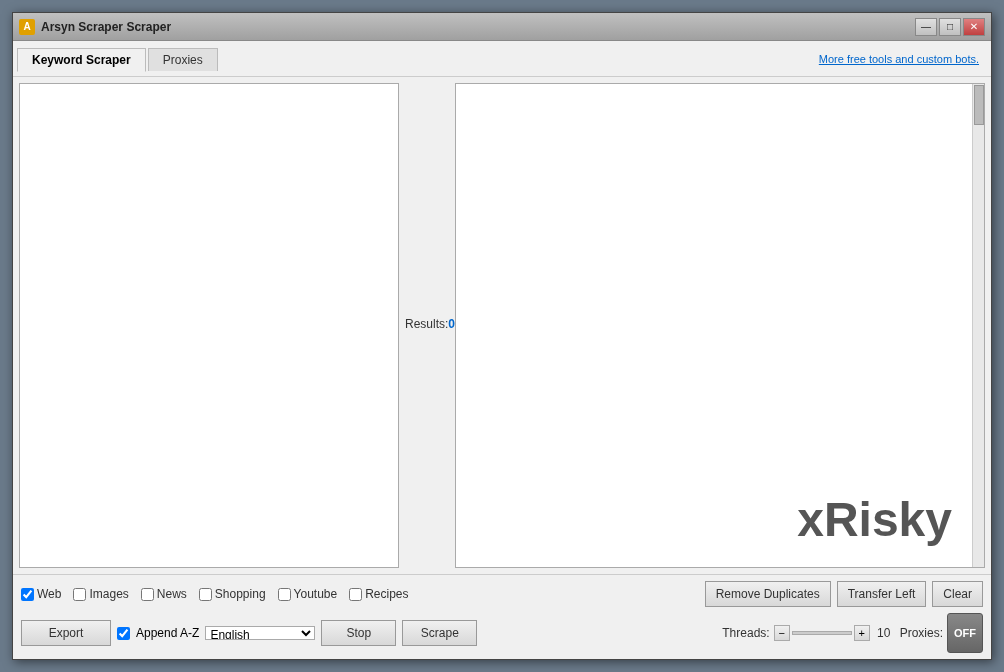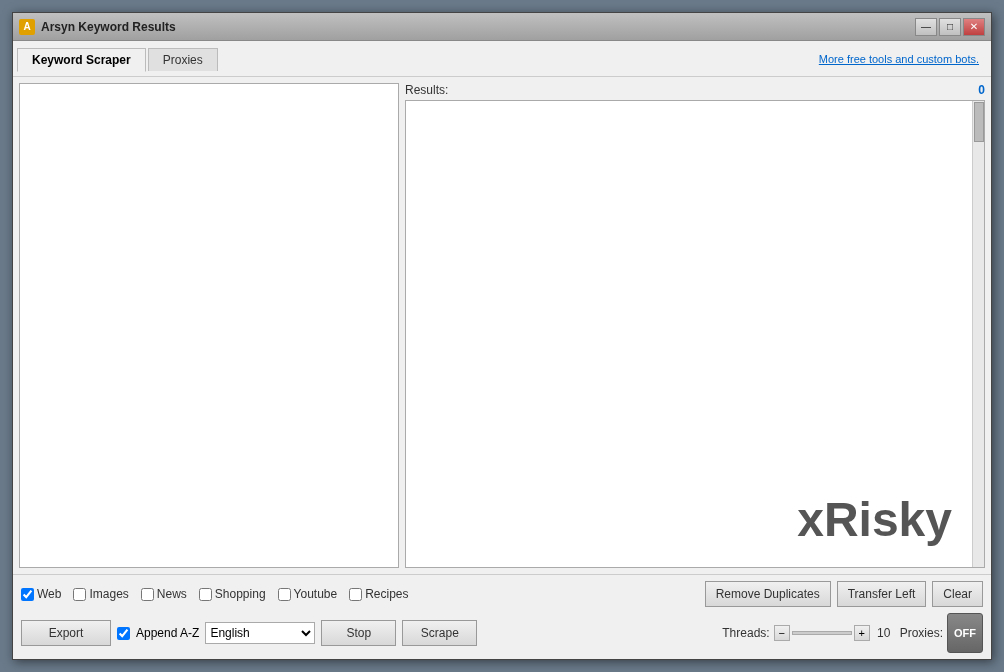--- a/index.html
+++ b/index.html
@@ -142,21 +142,21 @@
       background: white;
       resize: none;
       font-size: 12px;
       padding: 2px;
       outline: none;
       width: 100%;
     }
 
     .right-panel {
       display: flex;
-      flex-direction: column;
+      flex-direction: row;
       flex: 1;
     }
 
     .results-header {
       display: flex;
       justify-content: space-between;
       align-items: center;
       margin-bottom: 3px;
     }
 
@@ -253,21 +253,21 @@
     }
 
     .append-section {
       display: flex;
       align-items: center;
       gap: 6px;
     }
 
     .select-lang {
       width: 110px;
-      height: 22px;
+      height: 14px;
       border: 1px solid #aaa;
       background: white;
       font-size: 12px;
       cursor: pointer;
     }
 
     .stop-btn {
       height: 26px;
       width: 75px;
       background: linear-gradient(to bottom, #f0f0f0, #d8d8d8);
@@ -377,21 +377,21 @@
   </style>
 </head>
 <body>
 
 <div class="window">
 
   <div class="title-bar">
     <div class="title-bar-icon">
       <span>A</span>
     </div>
-    <div class="title-bar-text">Arsyn Keyword Results</div>
+    <div class="title-bar-text">Arsyn Scraper Scraper</div>
     <div class="title-bar-buttons">
       <div class="tb-btn">—</div>
       <div class="tb-btn">□</div>
       <div class="tb-btn close">✕</div>
     </div>
   </div>
 
   <div class="menu-bar">
     <div class="tab active">Keyword Scraper</div>
     <div class="tab">Proxies</div>

